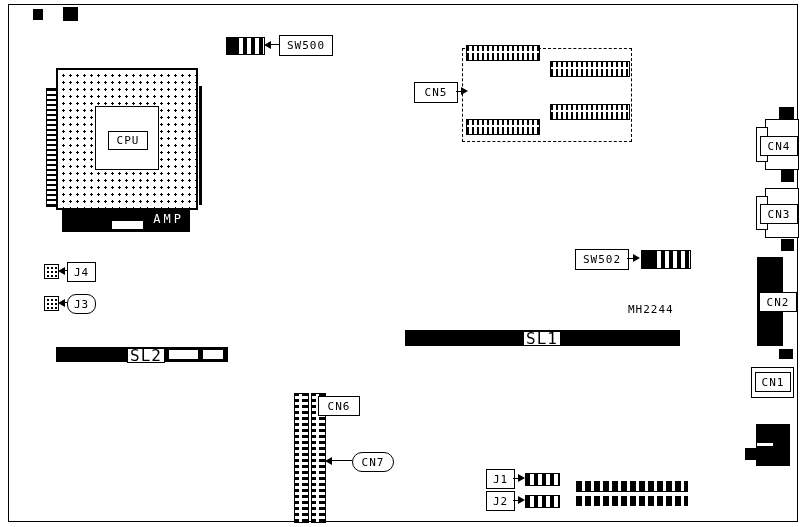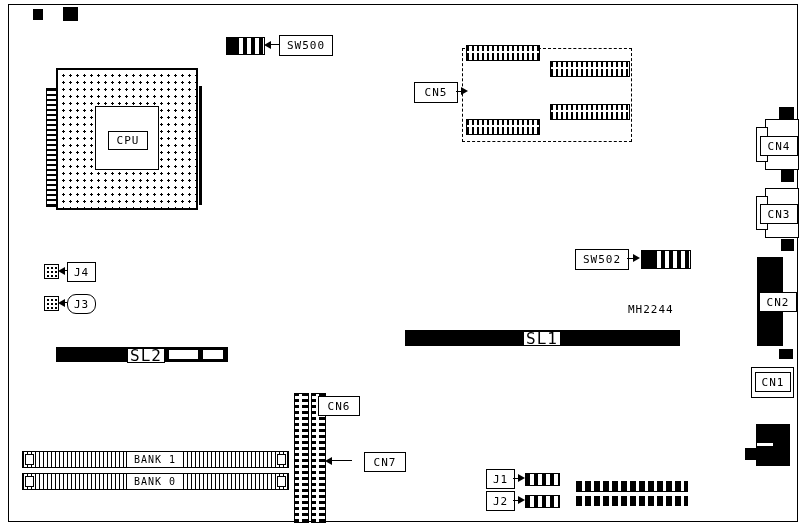--- a/index.html
+++ b/index.html
@@ -49,20 +49,24 @@
 
   <div class="outer-border"></div>
 
   <div class="abs black" style="left:33px;top:9px;width:10px;height:11px;"></div>
   <div class="abs black" style="left:63px;top:7px;width:15px;height:14px;"></div>
 
   <div class="abs hatch-h" style="left:46px;top:88px;width:11px;height:117px;"></div>
   <div class="abs dotgrid" style="left:56px;top:68px;width:138px;height:138px;"></div>
   <div class="abs" style="left:95px;top:106px;width:62px;height:62px;background:#fff;border:1px solid #000;"></div>
   <div class="lbl" style="left:108px;top:131px;width:38px;height:17px;">CPU</div>
+  <div class="abs black" style="left:62px;top:208px;width:128px;height:24px;">
+    <div class="abs" style="left:50px;top:13px;width:31px;height:8px;background:#fff;"></div>
+    <div class="abs" style="right:6px;top:4px;color:#fff;font-size:12px;letter-spacing:3px;">AMP</div>
+  </div>
   <div class="abs black" style="left:199px;top:86px;width:3px;height:119px;"></div>
 
   <div class="dip" style="left:226px;top:37px;width:37px;height:16px;">
     <div class="dip-block" style="width:8px;"></div>
     <div class="dip-stripes"></div>
   </div>
   <div class="ah-l" style="left:264px;top:41px;"></div>
   <div class="aline" style="left:270px;top:44px;width:9px;"></div>
   <div class="lbl" style="left:279px;top:35px;width:52px;height:19px;">SW500</div>
 
@@ -119,38 +123,28 @@
   <div class="jconn" style="left:44px;top:264px;width:13px;height:13px;"></div>
   <div class="ah-l" style="left:58px;top:267px;"></div>
   <div class="aline" style="left:64px;top:270px;width:3px;"></div>
   <div class="lbl" style="left:67px;top:262px;width:27px;height:18px;">J4</div>
 
   <div class="jconn" style="left:44px;top:296px;width:13px;height:13px;"></div>
   <div class="ah-l" style="left:58px;top:299px;"></div>
   <div class="aline" style="left:64px;top:302px;width:3px;"></div>
   <div class="lbl" style="left:67px;top:294px;width:27px;height:18px;border-radius:9px;">J3</div>
 
-  <div class="bank-bar" style="top:451px;">
-    <div class="bank-clip" style="left:2px;"></div>
-    <div class="bank-clip" style="right:2px;"></div>
-    <div class="bank-label">BANK 1</div>
-  </div>
-  <div class="bank-bar" style="top:473px;">
-    <div class="bank-clip" style="left:2px;"></div>
-    <div class="bank-clip" style="right:2px;"></div>
-    <div class="bank-label">BANK 0</div>
-  </div>
 
   <div class="pin-strip-v" style="left:294px;top:393px;width:13px;height:128px;"></div>
   <div class="pin-strip-v" style="left:311px;top:393px;width:13px;height:128px;"></div>
   <div class="ah-l" style="left:325px;top:401px;"></div>
   <div class="lbl" style="left:318px;top:396px;width:40px;height:18px;">CN6</div>
   <div class="ah-l" style="left:325px;top:457px;"></div>
   <div class="aline" style="left:331px;top:460px;width:21px;"></div>
-  <div class="lbl" style="left:364px;top:452px;width:40px;height:18px;">CN7</div>
+  <div class="lbl" style="left:352px;top:452px;width:40px;height:18px;border-radius:10px;">CN7</div>
 
   <div class="lbl" style="left:486px;top:469px;width:27px;height:18px;">J1</div>
   <div class="aline" style="left:513px;top:478px;width:6px;"></div>
   <div class="ah-r" style="left:518px;top:474px;"></div>
   <div class="j-strip" style="left:525px;top:473px;width:33px;height:11px;"></div>
 
   <div class="lbl" style="left:486px;top:491px;width:27px;height:18px;">J2</div>
   <div class="aline" style="left:513px;top:500px;width:6px;"></div>
   <div class="ah-r" style="left:518px;top:496px;"></div>
   <div class="j-strip" style="left:525px;top:495px;width:33px;height:11px;"></div>

